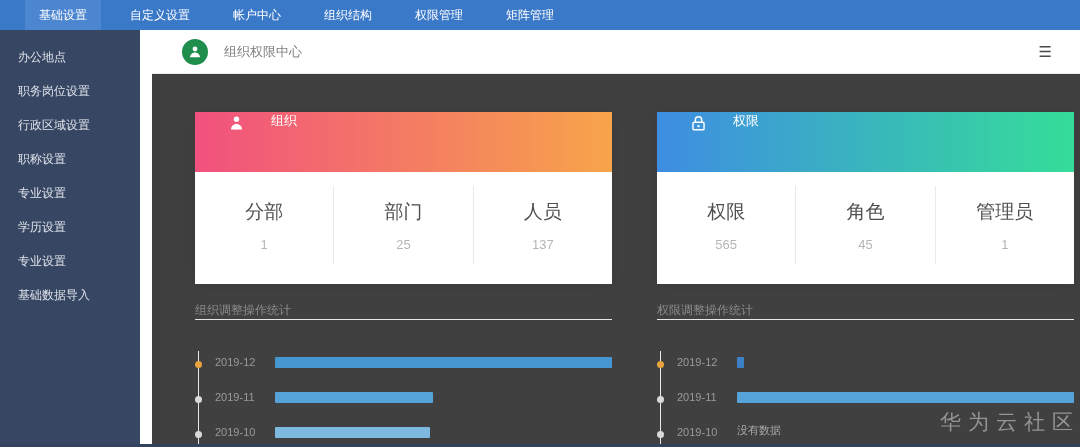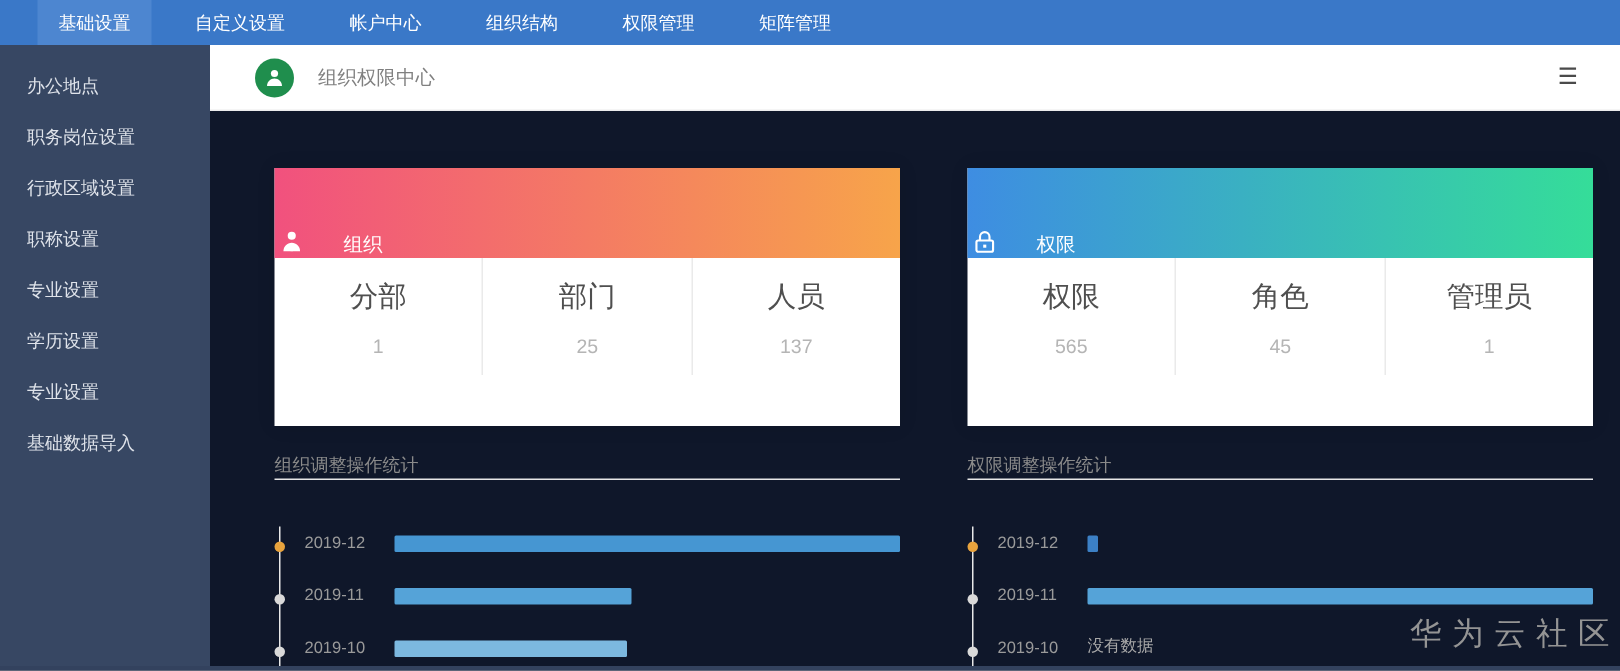--- a/index.html
+++ b/index.html
@@ -13,36 +13,36 @@
   .nav-tab { color:#fff; font-size:12px; line-height:30px; padding:0 14px; margin-right:15px; cursor:pointer; }
   .nav-tab.active { background:#4d86d0; }
 
   .body-row { flex:1; display:flex; min-height:0; }
 
   
   .sidebar { width:140px; background:#374763; flex:none; padding-top:10px; }
   .side-item { height:34px; line-height:34px; padding-left:18px; font-size:12px; color:#dfe3ea; cursor:pointer; }
 
   
-  .main { flex:1; background:#0f172a; display:flex; flex-direction:column; min-width:0; position:relative; }
+  .main { flex:1; background:#404040; display:flex; flex-direction:column; min-width:0; position:relative;margin-left:12px; }
   .page-header { height:44px; background:#fff; border-bottom:1px solid #ececec; display:flex; align-items:center;
                  padding:0 28px 0 30px; flex:none; }
   .header-icon { width:26px; height:26px; border-radius:50%; background:#1f8e4d; display:flex;
                  align-items:center; justify-content:center; flex:none; }
   .page-title { margin-left:16px; font-size:13px; color:#808080; }
   .header-spacer { flex:1; }
   .list-icon { color:#4a4a4a; font-size:15px; line-height:1; cursor:pointer; }
 
   
   .cards { display:flex; gap:45px; margin:38px 0 0 43px; }
   .card { width:417px; background:#fff; box-shadow:0 0 12px rgba(0,0,0,0.10); flex:none; }
-  .card-head { height:60px; display:flex; align-items:flex-end; }
+  .card-head { height:60px; display:flex; align-items:flex-start; padding-left:30px; }
   .card-head-icon { width:22px; height:22px; display:flex; align-items:center; justify-content:center; }
   .card-head-title { color:#fff; font-size:13px; margin-left:24px; }
-  .card-body { height:112px; display:flex; align-items:flex-start; padding-bottom:6px; }
+  .card-body { height:112px; display:flex; align-items:center; padding-bottom:6px; }
   .stat { flex:1; height:78px; display:flex; flex-direction:column; justify-content:center; text-align:center; }
   .stat + .stat { border-left:1px solid #eaeaea; }
   .stat-label { font-size:19px; color:#4f4f4f; }
   .stat-value { font-size:13px; color:#b5b5b5; margin-top:12px; }
 
   
   .charts { display:flex; gap:45px; margin:18px 0 0 43px; }
   .chart-col { width:417px; flex:none; }
   .chart-title { font-size:12px; color:#8a8a8a; border-bottom:1px solid #e7e7e7; }
   .timeline { margin-top:13px; position:relative; }

